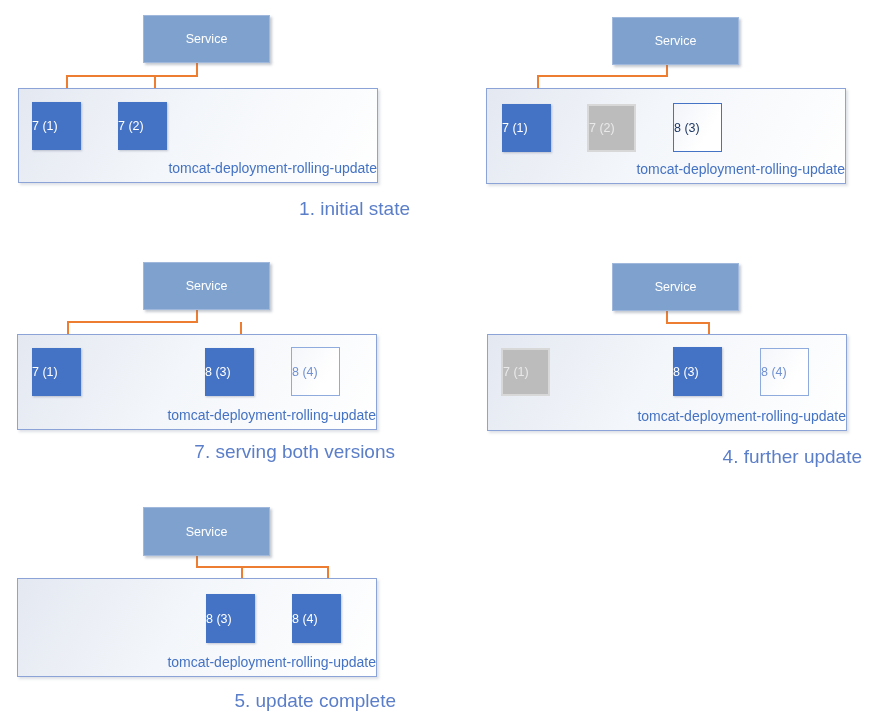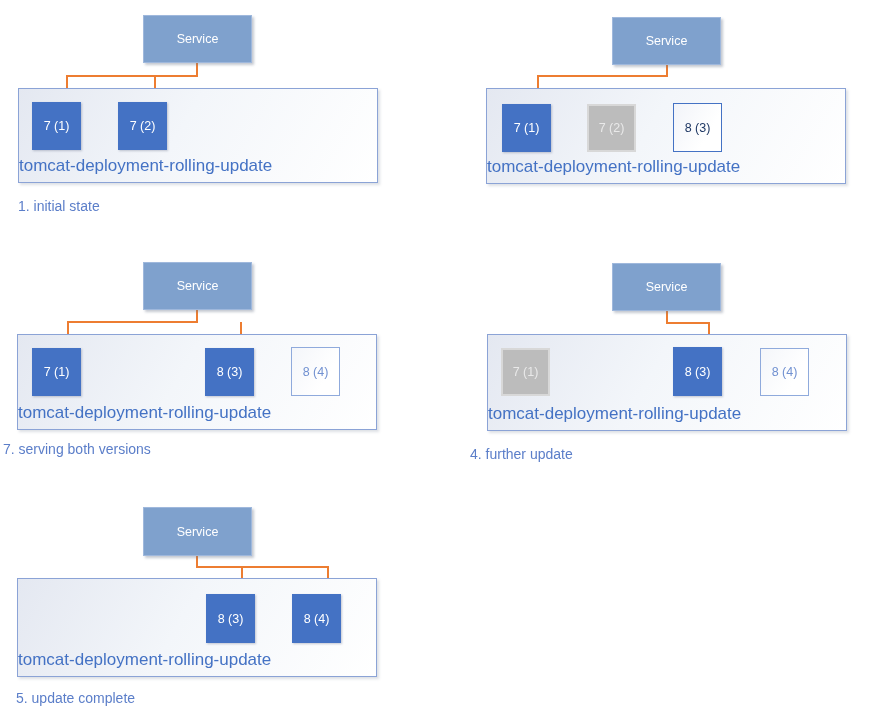--- a/index.html
+++ b/index.html
@@ -2,60 +2,60 @@
 <html style="--service-fill: #7FA1CD; --service-border: #9FB8DC; --service-text: #FFFFFF; --pod-active-fill: #4472C4; --pod-active-text: #FFFFFF; --pod-off-fill: #BCBCBC; --pod-off-border: #D8D8D8; --pod-off-text: #E9E9E9; --pod-new-border-strong: #4472C4; --pod-new-text-strong: #1F3864; --pod-new-border-light: #8FAADC; --pod-new-text-light: #7191D1; --container-border: #8BA3D6; --container-label-text: #4472C4; --caption-text: #5B7EC9; --arrow: #ED7D31;"><head>
 <meta charset="utf-8">
 <style>
   html,body{margin:0;padding:0;background:#ffffff;}
   #canvas{
     position:relative;width:870px;height:718px;background:#ffffff;overflow:hidden;
     font-family:"Liberation Sans",sans-serif;
   }
   .panel{position:absolute;width:435px;height:240px;}
   .service{
-    position:absolute;width:109px;height:48px;
+    position:absolute;width:127px;height:48px;
     background:var(--service-fill);
     border:1px solid var(--service-border);
     box-shadow:1.5px 1.5px 2.5px rgba(110,120,140,0.40);
     display:flex;align-items:center;justify-content:center;
     color:var(--service-text);font-size:12.5px;box-sizing:border-box;
   }
   .deployment{
     position:absolute;width:360px;height:96px;box-sizing:border-box;
     border:1px solid var(--container-border);
     background:linear-gradient(120deg,#e4e8f1 0%,#f3f6fa 45%,#ffffff 100%);
     box-shadow:1.5px 1.5px 2.5px rgba(120,130,150,0.25);
   }
   .deployment-label{
-    position:absolute;left:0;right:0;bottom:6px;text-align:left;
-    color:var(--container-label-text);font-size:17px;
+    position:absolute;left:0;right:0;bottom:6px;text-align:right;
+    color:var(--container-label-text);font-size:14px;
   }
   .pod{
     position:absolute;width:49px;height:48px;box-sizing:border-box;
-    display:flex;align-items:center;justify-content:center;font-size:12.5px;
+    display:flex;align-items:center;font-size:12.5px;
   }
   .pod[data-kind="active"]{
     background:var(--pod-active-fill);color:var(--pod-active-text);
     box-shadow:1px 1px 2px rgba(90,100,130,0.35);
   }
   .pod[data-kind="off"]{
     background:var(--pod-off-fill);color:var(--pod-off-text);
     border:2px solid var(--pod-off-border);
   }
   .pod[data-kind="new-strong"]{
     background:linear-gradient(120deg,#f2f4f9 0%,#ffffff 70%);
     border:1px solid var(--pod-new-border-strong);color:var(--pod-new-text-strong);
   }
   .pod[data-kind="new-light"]{
     background:linear-gradient(120deg,#f4f6fa 0%,#ffffff 70%);
     border:1px solid var(--pod-new-border-light);color:var(--pod-new-text-light);
   }
   .caption{
-    position:absolute;width:392px;text-align:left;
-    color:var(--caption-text);font-size:14px;
+    position:absolute;width:392px;text-align:right;
+    color:var(--caption-text);font-size:19px;
   }
   .arrows{position:absolute;left:0;top:0;width:435px;height:240px;pointer-events:none;}
   .arrow-line{stroke:var(--arrow);stroke-width:2;fill:none;}
   .arrow-head{fill:var(--arrow);stroke:none;}
 </style>
 </head>
 <body>
 
 <div id="canvas">
 
@@ -163,16 +163,16 @@
     </div>
     <div class="pod" style="left:206px;top:114px;height:49px;" data-kind="active">
       <span>8 (3)</span>
     </div>
     <div class="pod" style="left:292px;top:114px;height:49px;" data-kind="active">
       <span>8 (4)</span>
     </div>
     <div class="service" style="left:143px;top:27px;height:49px;">
       <span>Service</span>
     </div>
-    <div class="caption" style="left:16px;top:210px;">5. update complete</div>
+    <div class="caption" style="left:4px;top:210px;">5. update complete</div>
   </div>
 
 </div>
 
 </body></html>

